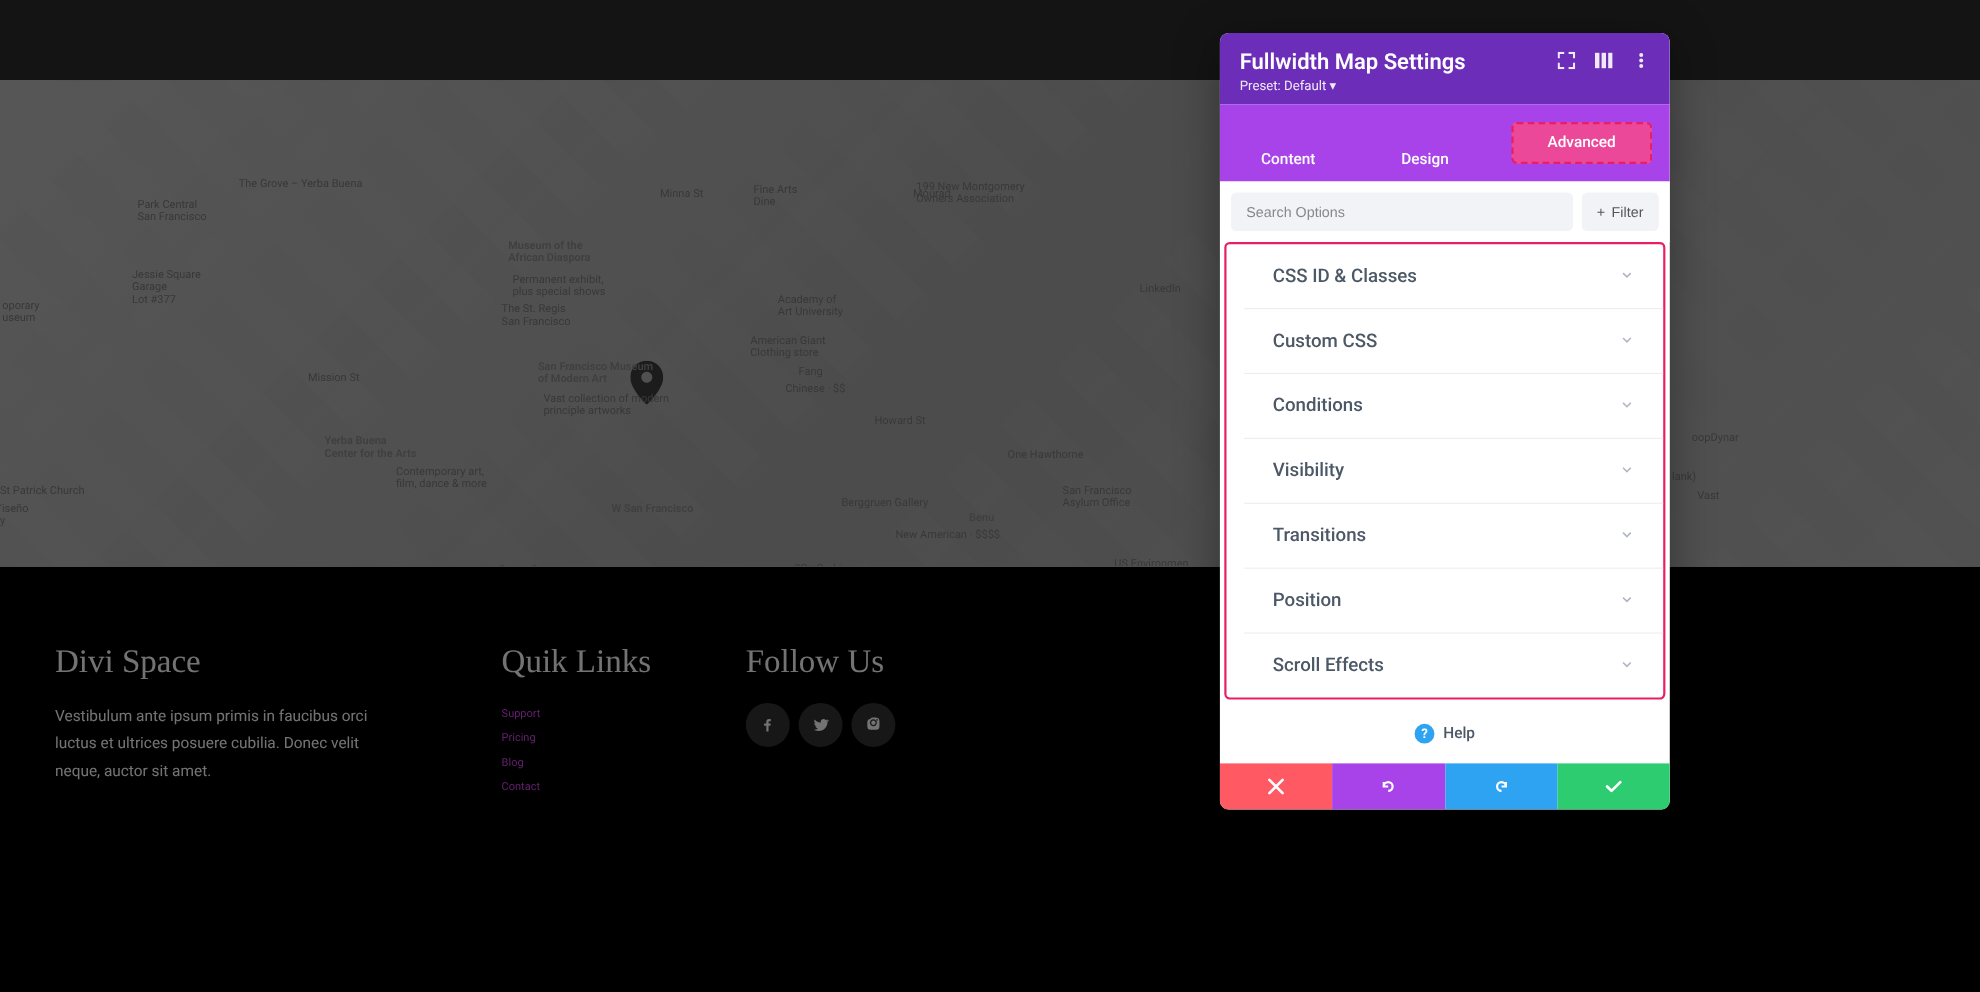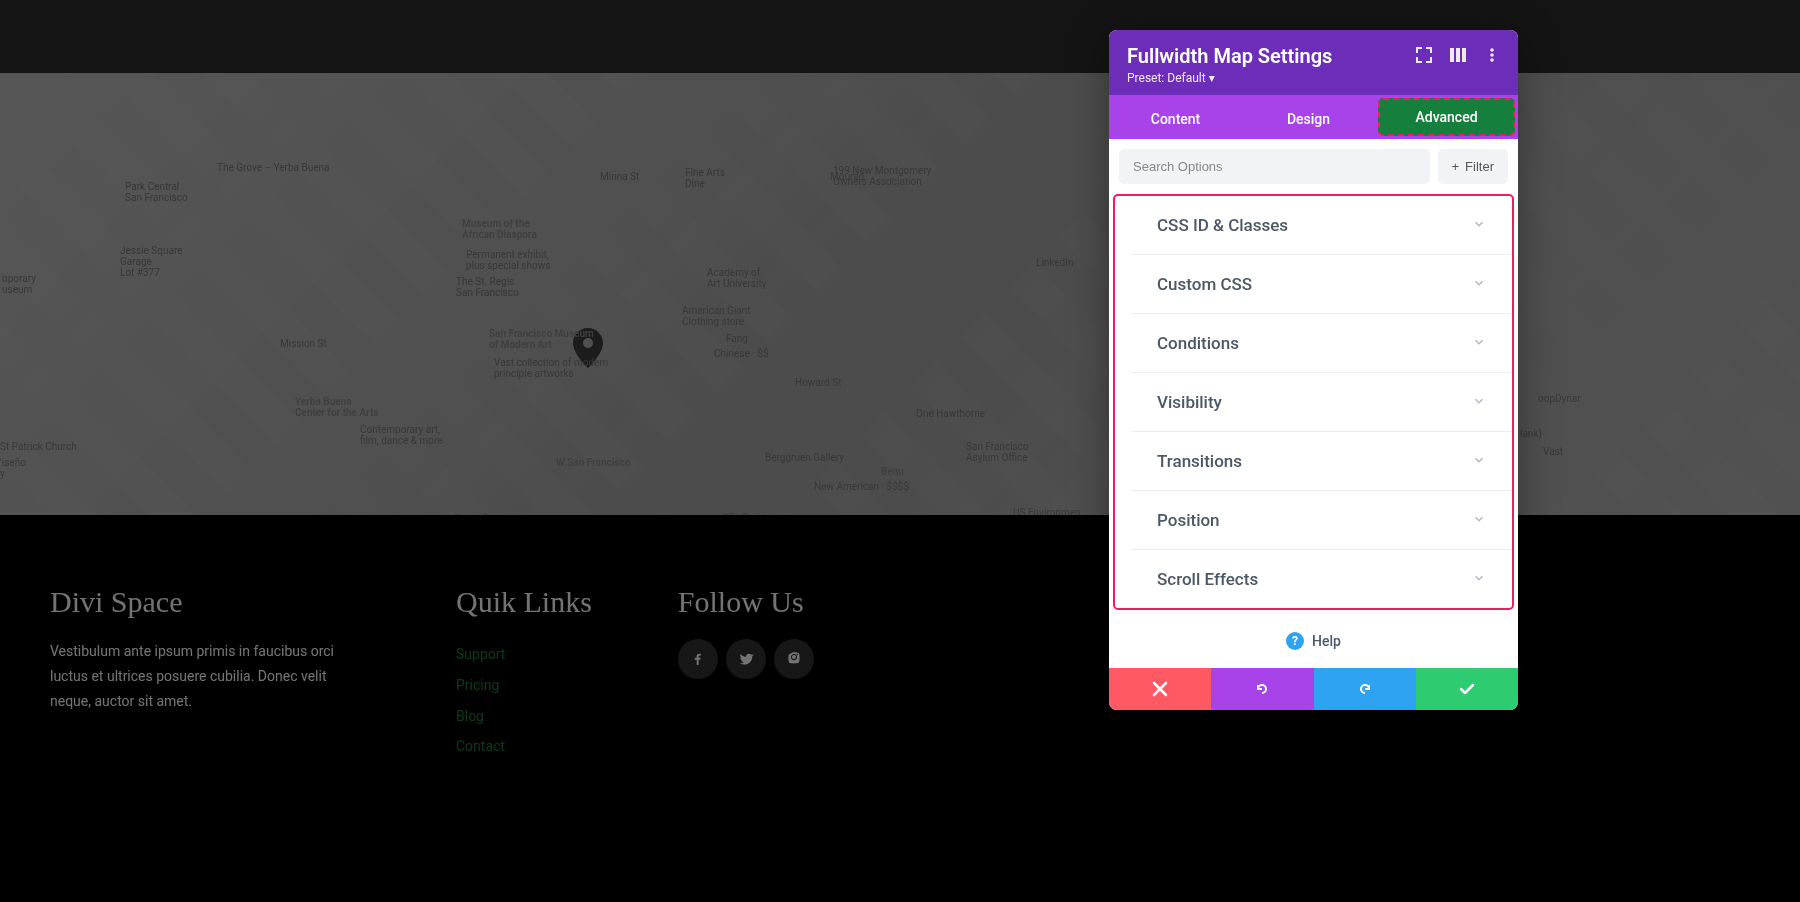--- a/index.html
+++ b/index.html
@@ -100,22 +100,22 @@
       margin-bottom: 20px;
     }
     .footer-col p {
       color: #fff;
       font-size: 14px;
       line-height: 1.8;
       max-width: 320px;
     }
     .footer-col ul { list-style: none; }
     .footer-col ul li {
-      color: #15803d;
-      font-size: 14px;
+      color: #d946ef;
+      font-size: 10px;
       line-height: 2.2;
     }
     .social-icons {
       display: flex;
       gap: 8px;
     }
     .social-circle {
       width: 40px;
       height: 40px;
       border-radius: 50%;
@@ -180,24 +180,24 @@
     .panel-tab {
       flex: 1;
       padding: 12px 0;
       text-align: center;
       color: #fff;
       font-size: 14px;
       font-weight: 500;
       cursor: pointer;
     }
     .panel-tab.active {
-      background: #15803d;
+      background: #ec4899;
       border: 2px dashed #e91e63;
       border-radius: 5px;
-      margin: 3px;
+      margin: 16px;
       padding: 9px 0;
     }
     .search-row {
       display: flex;
       padding: 10px 10px;
       gap: 8px;
       background: #fff;
     }
     .search-input {
       flex: 1;

